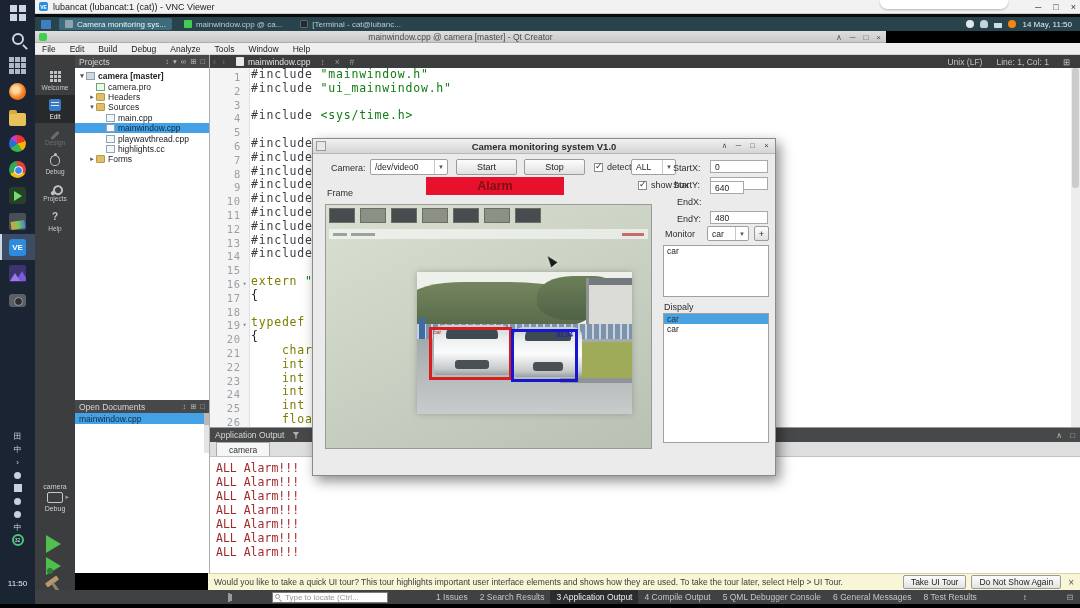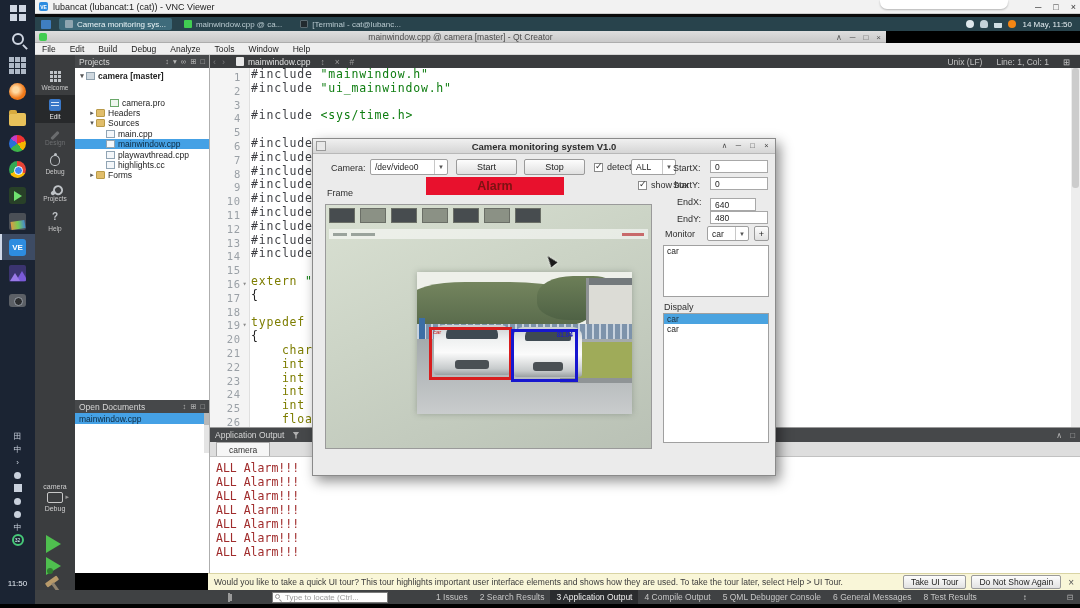--- a/index.html
+++ b/index.html
@@ -424,21 +424,21 @@
         <span>⊞</span>
         <span>□</span>
       </span>
     </div>
     <div id="tree">
         <div class="trow bold" style="padding-left: 3px;">
           <span class="arr">▾</span>
           <span class="ti ti-project"></span>
           <span>camera [master]</span>
         </div>
-        <div class="trow" style="padding-left: 27px; margin-top: 16px;">
+        <div class="trow" style="padding-left: 13px;">
           <span class="arr"></span>
           <span class="ti ti-pro"></span>
           <span>camera.pro</span>
         </div>
         <div class="trow" style="padding-left: 13px;">
           <span class="arr">▸</span>
           <span class="ti ti-folder"></span>
           <span>Headers</span>
         </div>
         <div class="trow" style="padding-left: 13px;">
@@ -648,21 +648,21 @@
     <span class="dcheck" style="left:325px; top:41px;">
       <span class="cbox"></span>
       <span>show box</span>
     </span>
 
     <span class="dlabel" style="left:360px; top:24px;">StartX:</span>
     <span class="dinput" style="left:397px; top:21px; width:58px; height:13px;">0</span>
     <span class="dlabel" style="left:360px; top:41px;">StartY:</span>
     <span class="dinput" style="left:397px; top:38px; width:58px; height:13px;">0</span>
     <span class="dlabel" style="left:364px; top:58px;">EndX:</span>
-    <span class="dinput" style="left:397px; top:59px; width:46px; height:13px;">640</span>
+    <span class="dinput" style="left:397px; top:42px; width:34px; height:13px;">640</span>
     <span class="dlabel" style="left:364px; top:75px;">EndY:</span>
     <span class="dinput" style="left:397px; top:72px; width:58px; height:13px;">480</span>
 
     <span class="dlabel" style="left:352px; top:90px;">Monitor</span>
     <span class="combo" style="left:394px; top:87px; width:42px; height:15px;">
       <span>car</span>
         <span class="carat">▼</span>
     </span>
     <span class="dbtn" style="left:441px; top:87px; width:15px; height:15px;">+</span>
     <div class="dlist" id="monitor-list" style="left:350px; top:106px; width:106px; height:52px;">

